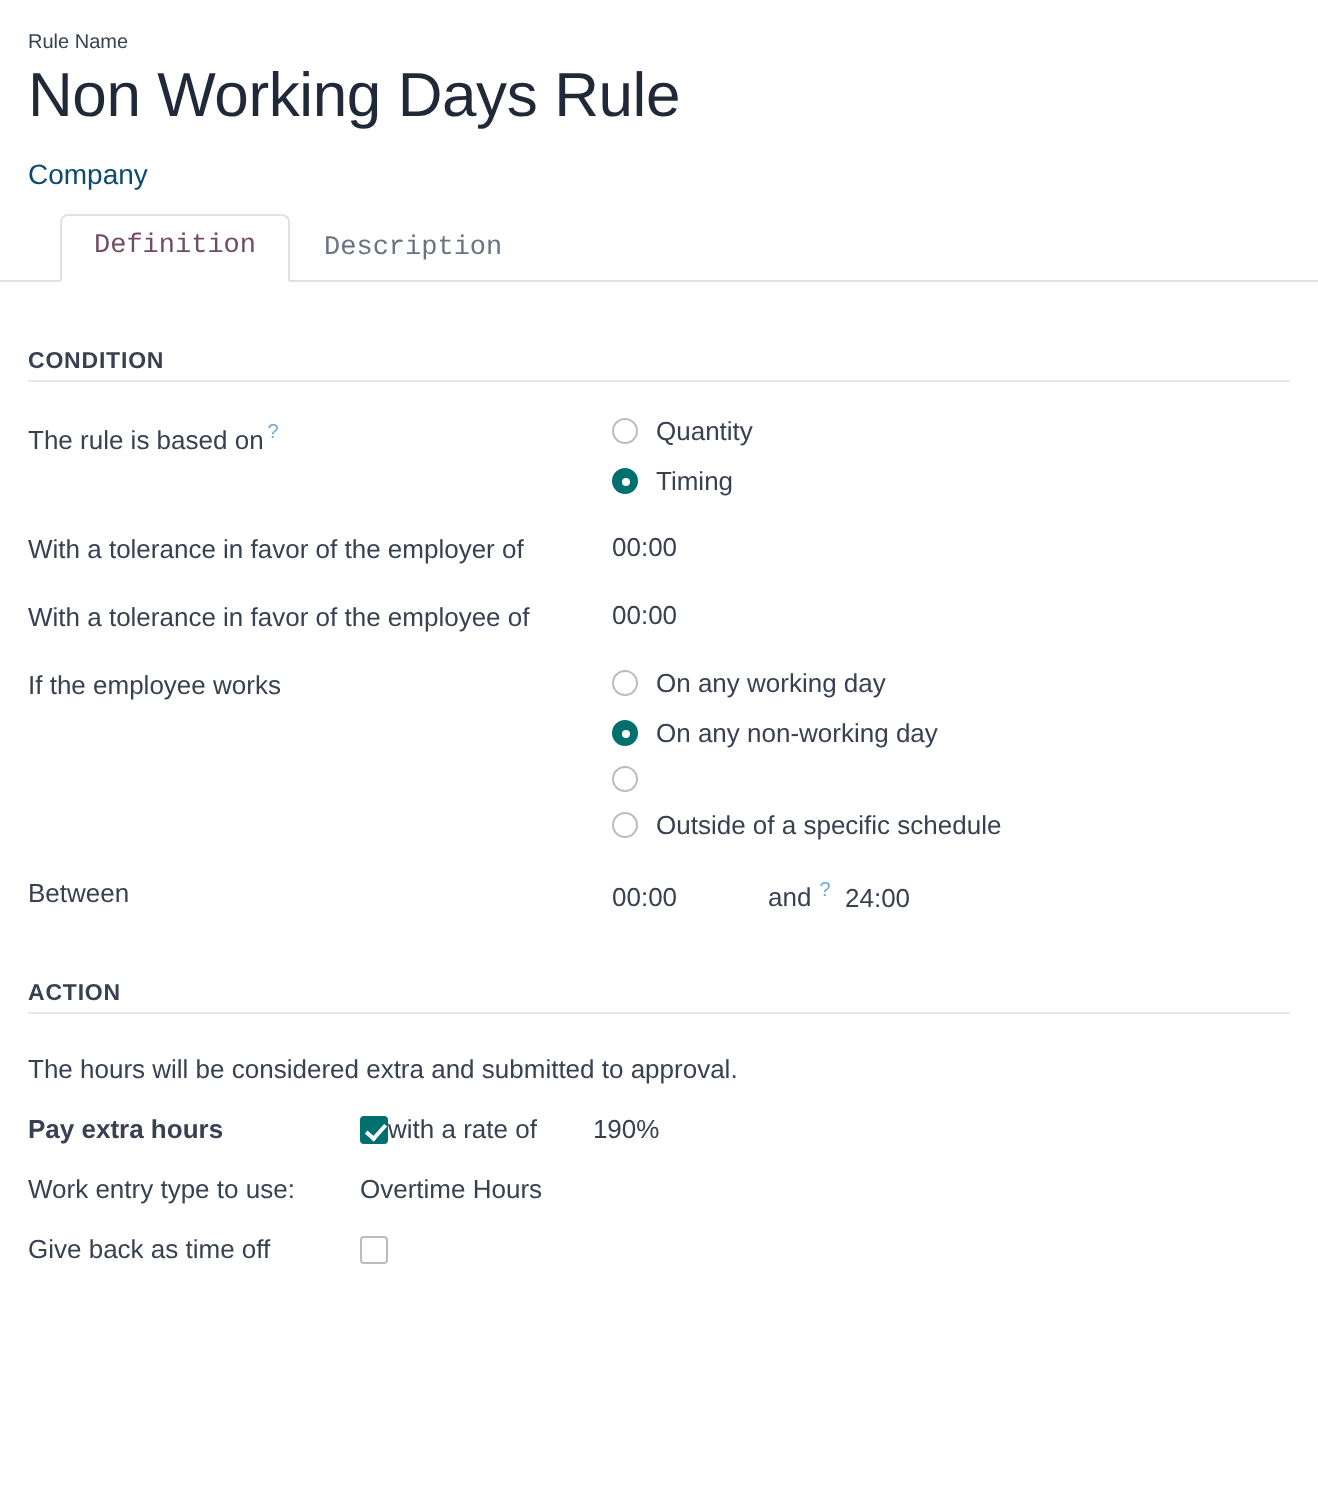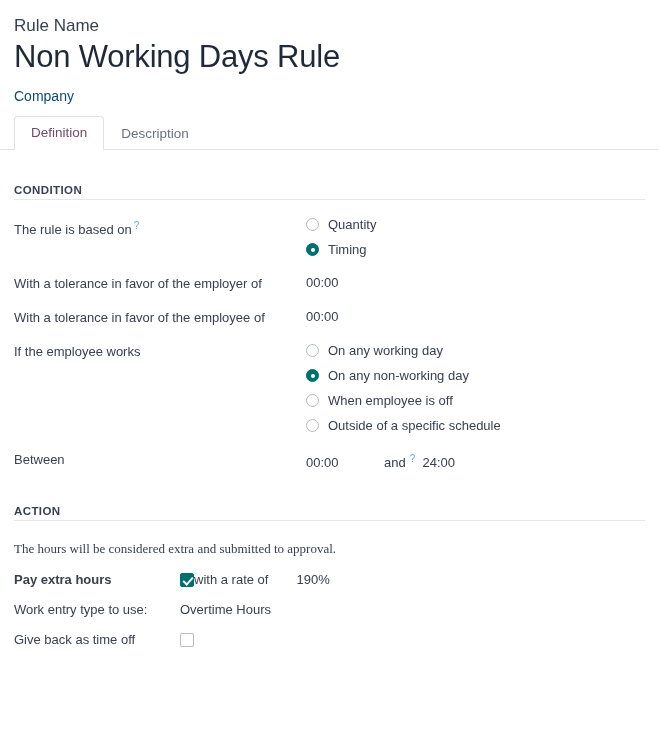--- a/index.html
+++ b/index.html
@@ -13,21 +13,21 @@
     color: #374151;
   }
   .page {
     position: relative;
     width: 659px;
     height: 755px;
     overflow: hidden;
     padding: 0 14px;
   }
   .field-label-small {
-    font-size: 17px;
+    font-size: 10px;
     color: #374151;
     margin-top: 16px;
     margin-bottom: 2px;
     font-weight: 400;
   }
   .rule-title {
     font-size: 31px;
     line-height: 38px;
     font-weight: 400;
     color: #1f2937;
@@ -39,22 +39,23 @@
     color: #0c4a6e;
     margin-top: 12px;
     margin-bottom: 10px;
   }
   
   .tabs {
     display: flex;
     align-items: flex-end;
     border-bottom: 1px solid #dee2e6;
     margin: 0 -14px;
-    padding: 0 14px;
+    padding: 0 30px;
     height: 36px;
+    font-family: Liberation Mono, monospace;
   }
   .tab {
     font-size: 13.5px;
     padding: 8px 16px 9px 16px;
     border: 1px solid transparent;
     border-bottom: none;
     border-radius: 4px 4px 0 0;
     color: #6b7280;
     cursor: pointer;
     position: relative;
@@ -165,21 +166,20 @@
     height: 8px;
     border: solid #ffffff;
     border-width: 0 2px 2px 0;
     transform: rotate(42deg);
   }
   
   .action-text {
     font-size: 13px;
     color: #374151;
     margin-top: 20px;
-    font-family: Liberation Serif, serif;
   }
   .arow {
     display: flex;
     align-items: center;
     margin-top: 15px;
   }
   .arow .albl {
     font-size: 13px;
     color: #374151;
     width: 166px;
@@ -244,21 +244,20 @@
       <div class="radio-item">
         <span class="radio"></span>
         <span class="radio-label">On any working day</span>
       </div>
       <div class="radio-item">
         <span class="radio checked"></span>
         <span class="radio-label">On any non-working day</span>
       </div>
       <div class="radio-item">
         <span class="radio"></span>
-        <span class="radio-label">When employee is off</span>
       </div>
       <div class="radio-item">
         <span class="radio"></span>
         <span class="radio-label">Outside of a specific schedule</span>
       </div>
     </div>
   </div>
 
   <div class="row">
     <div class="lbl">Between</div>

